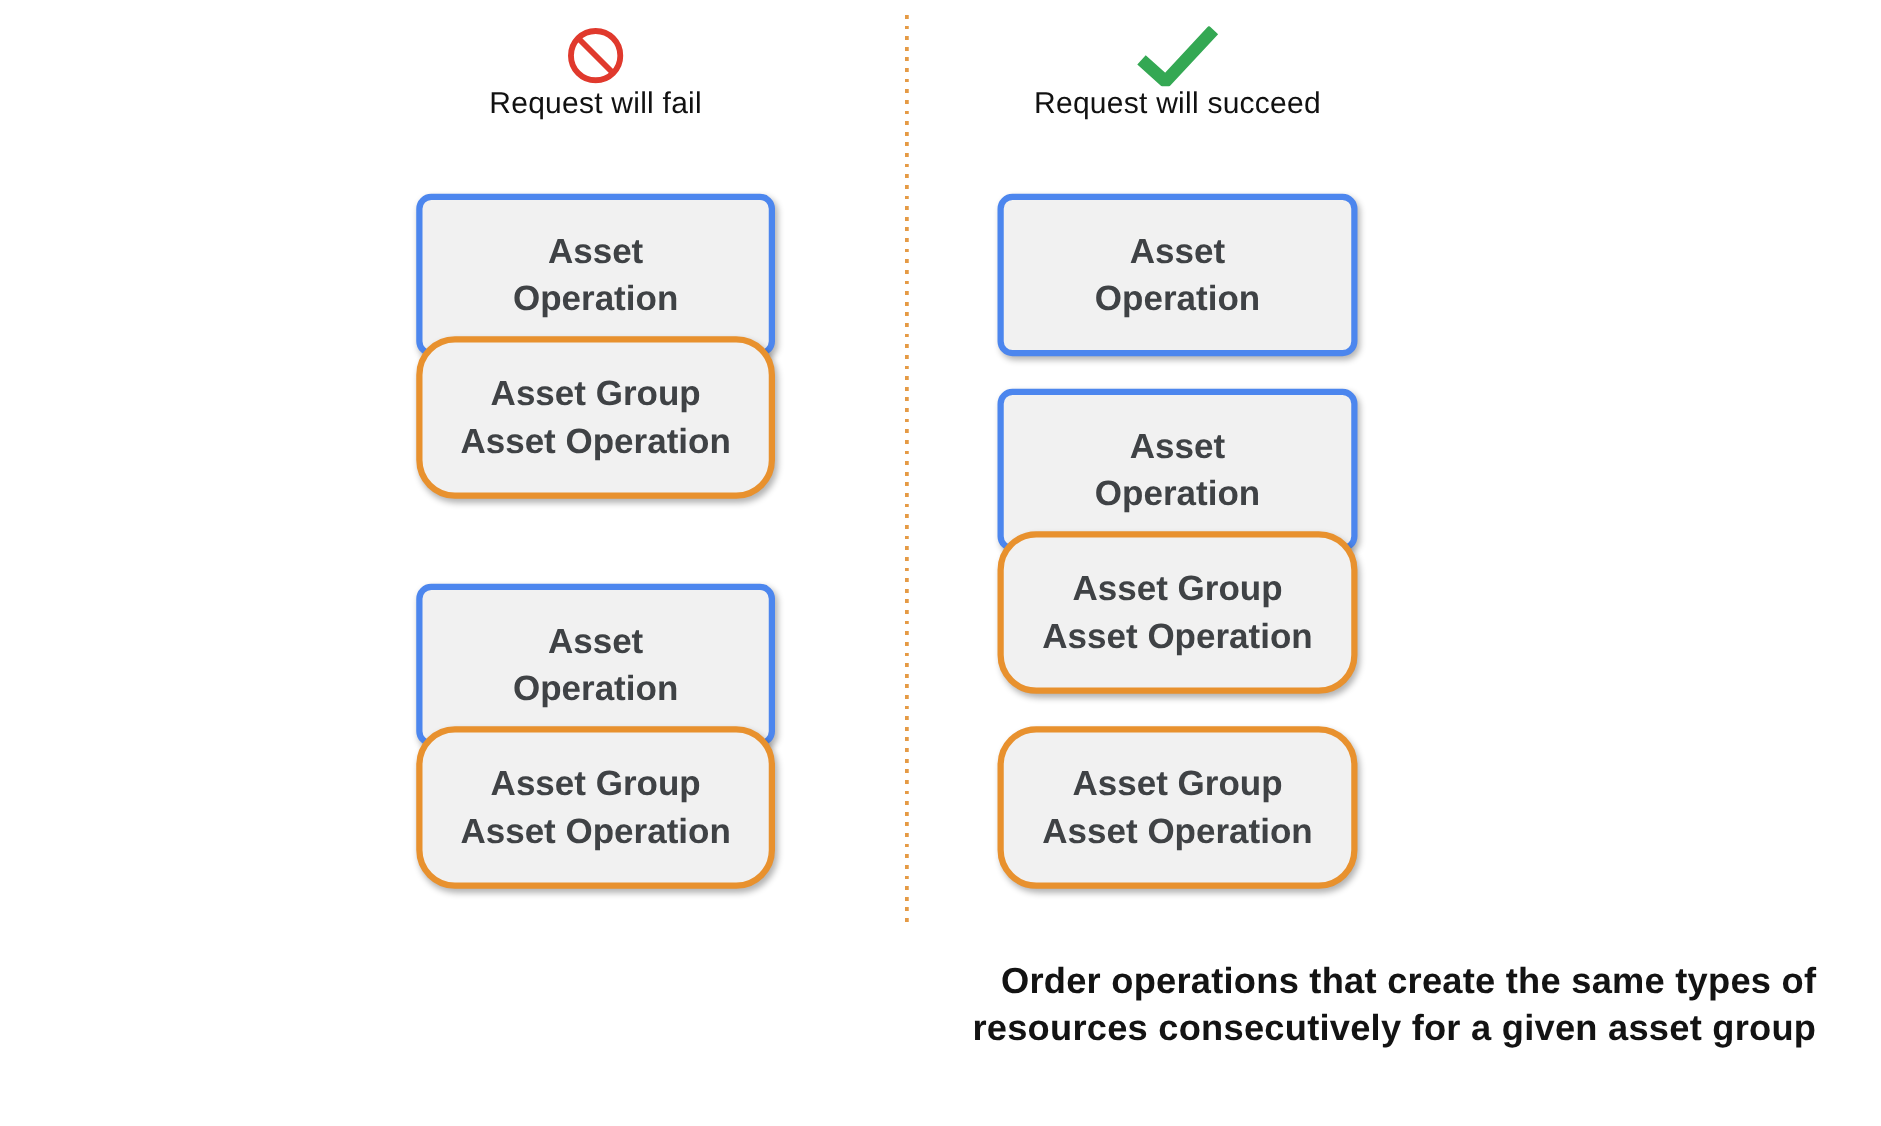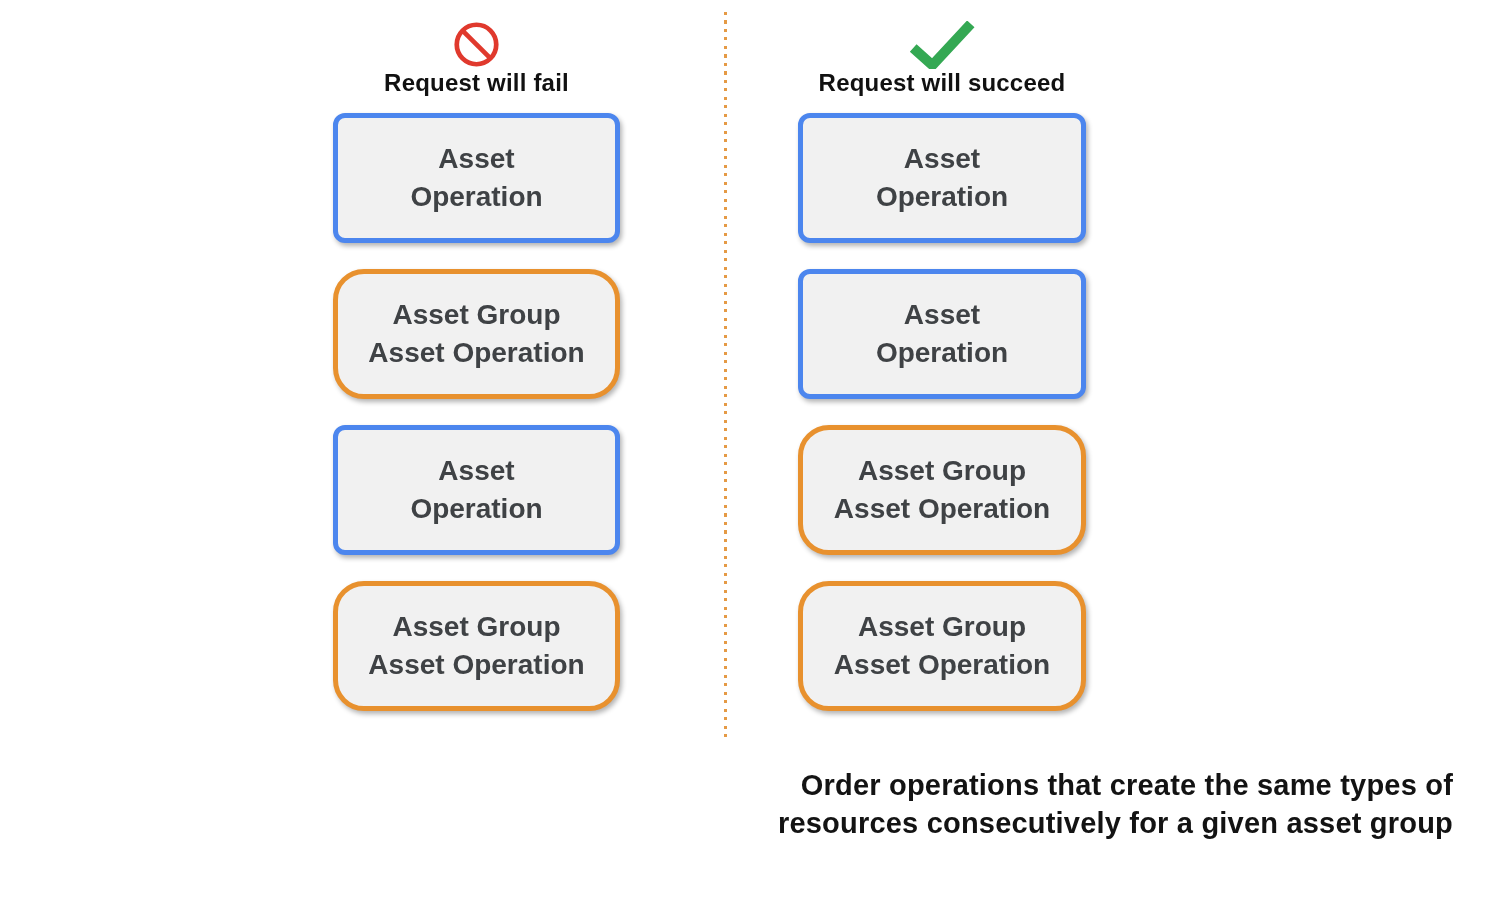--- a/index.html
+++ b/index.html
@@ -41,21 +41,21 @@
     display: flex;
     align-items: center;
     justify-content: center;
   }
   .col-title {
     position: absolute;
     top: 69px;
     left: -40px;
     right: -40px;
     font-size: 24px;
-    font-weight: 700;
+    font-weight: 400;
     color: #111111;
     letter-spacing: 0.2px;
     text-align: center;
     line-height: 28px;
   }
 
   .box {
     position: absolute;
     left: 0;
     right: 0;
@@ -63,21 +63,21 @@
     box-sizing: border-box;
     background: #f1f1f1;
     border: 5px solid #4c86ee;
     border-radius: 12px;
     box-shadow: 2px 3px 5px rgba(0,0,0,0.30);
     display: flex;
     align-items: center;
     justify-content: center;
     text-align: center;
   }
-  .box--blue   { border-color: #4c86ee; }
+  .box--blue   { border-color: #4c86ee; margin-top: 42px; }
   .box--orange { border-color: #e8912e; border-radius: 31px; }
   .box .box-label {
     font-size: 28px;
     font-weight: 700;
     color: #3f4245;
     line-height: 38px;
   }
   .pos-1 { top: 113px; }
   .pos-2 { top: 269px; }
   .pos-3 { top: 425px; }

